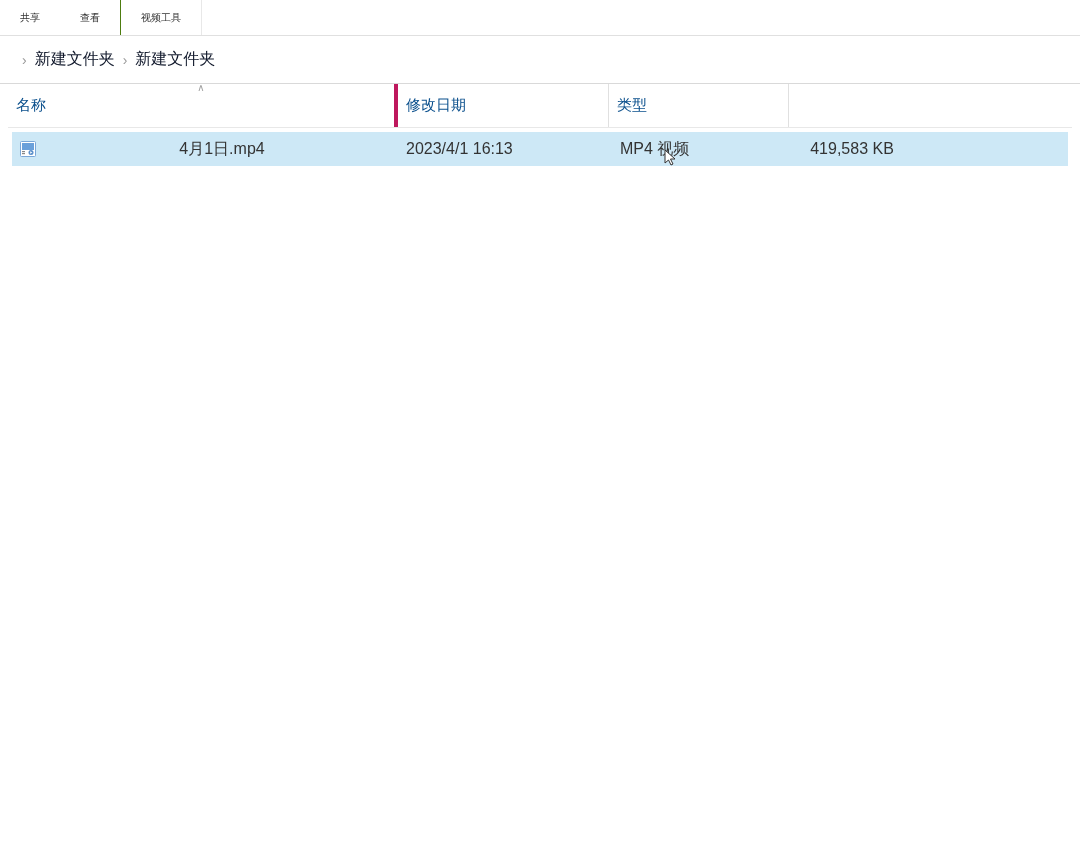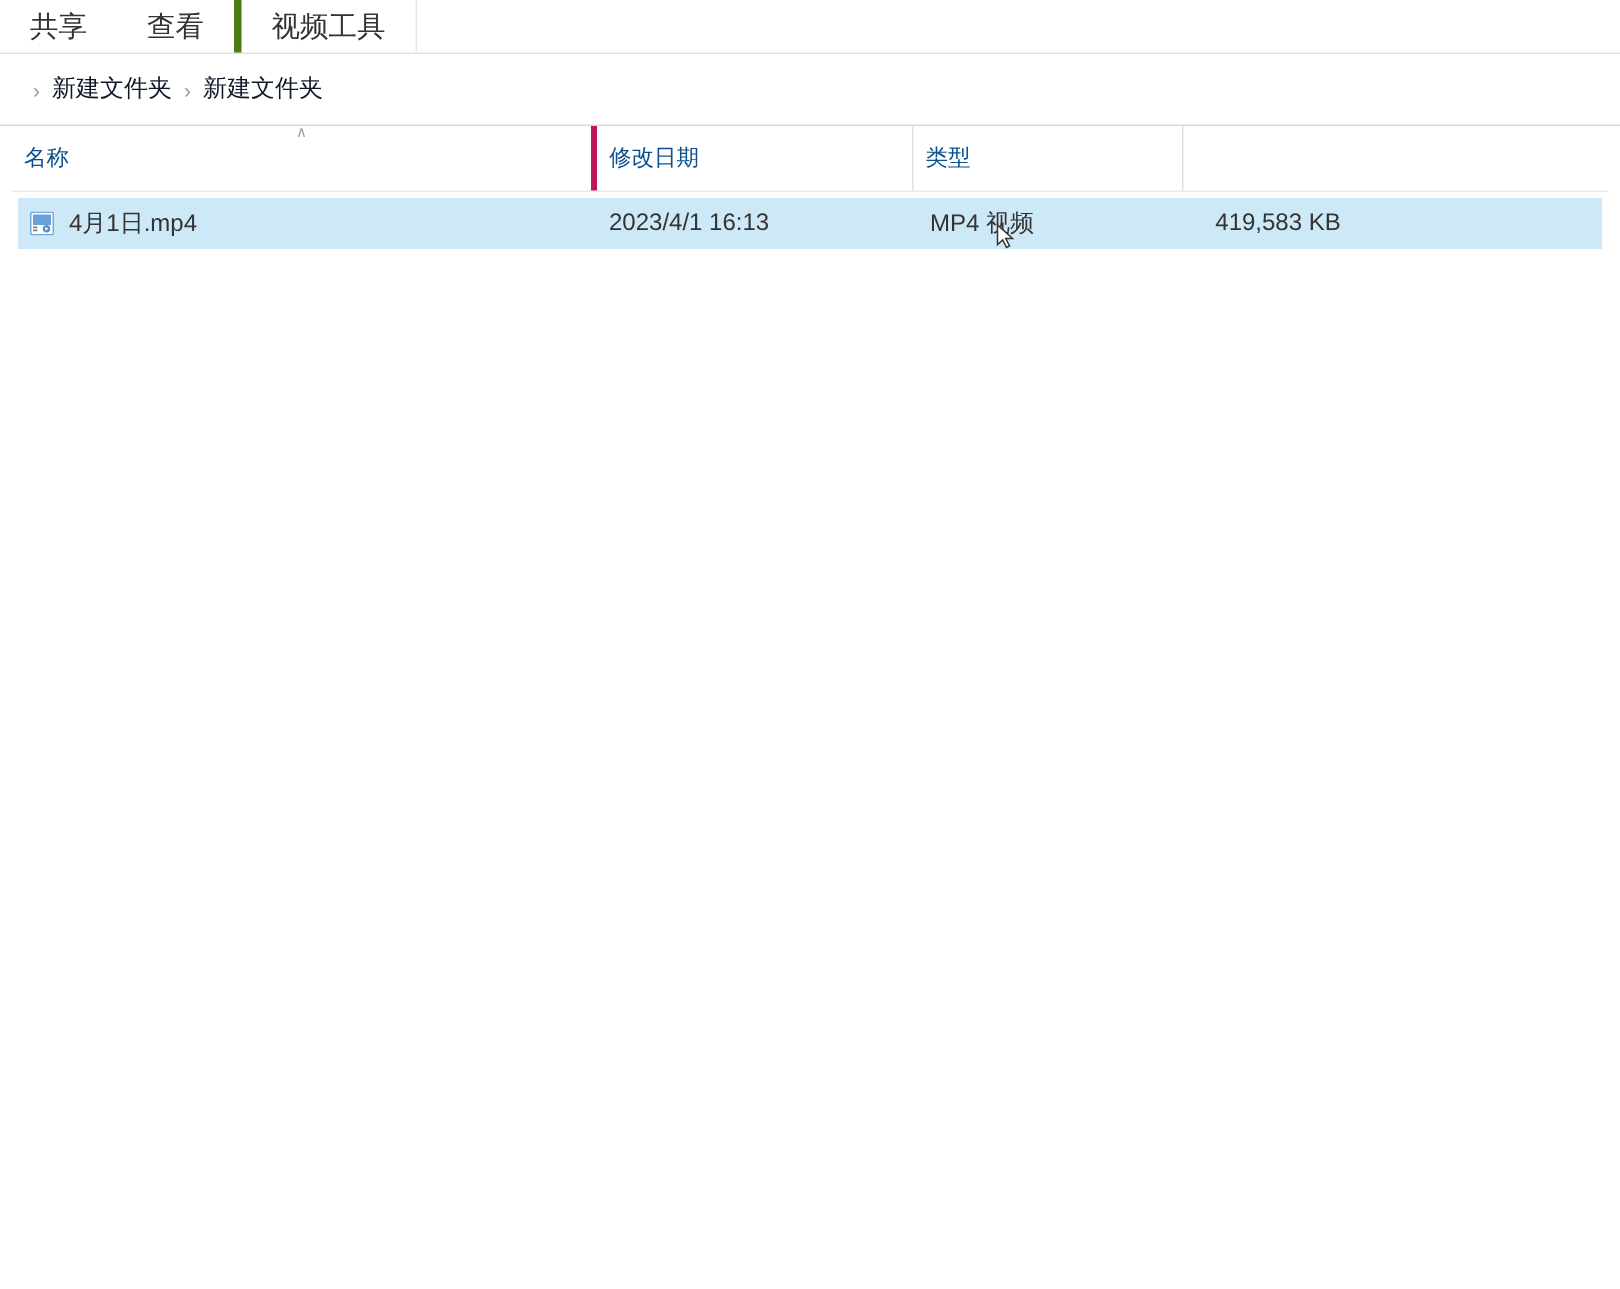--- a/index.html
+++ b/index.html
@@ -17,32 +17,32 @@
       color: #333;
     }
     .ribbon-tabs {
       display: flex;
       height: 36px;
       border-bottom: 1px solid #e0e0e0;
       background: #fff;
     }
     .ribbon-tab {
       padding: 8px 20px;
-      font-size: 19px;
+      font-size: 10px;
       color: #333;
       cursor: pointer;
       border-right: 1px solid #e8e8e8;
       display: flex;
       align-items: center;
     }
     .ribbon-tab:first-child {
       border-right: none;
     }
     .ribbon-tab:nth-child(2) {
-      border-right: 5px solid #4d7c0f;
+      border-right: 1px solid #4d7c0f;
     }
     .breadcrumb-bar {
       display: flex;
       align-items: center;
       height: 48px;
       padding: 0 14px;
       border-bottom: 1px solid #d9d9d9;
       font-size: 16px;
       color: #333;
     }
@@ -122,20 +122,21 @@
     .row-icon {
       width: 24px;
       display: flex;
       align-items: center;
       justify-content: center;
       margin-left: 4px;
     }
     .row-name {
       width: 358px;
       padding-left: 6px;
+      text-align: center;
     }
     .row-date {
       width: 214px;
       padding: 0 8px;
     }
     .row-type {
       width: 180px;
       padding: 0 8px;
     }
     .row-size {

